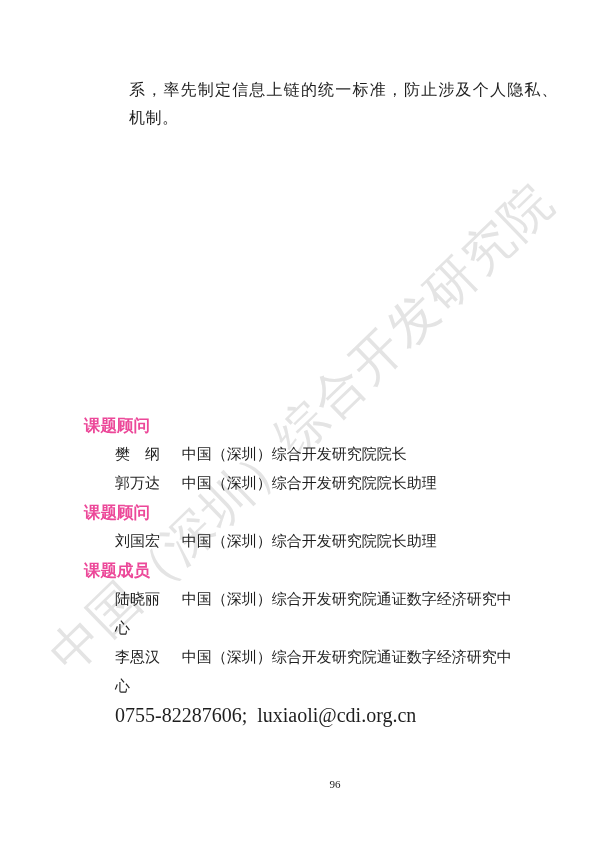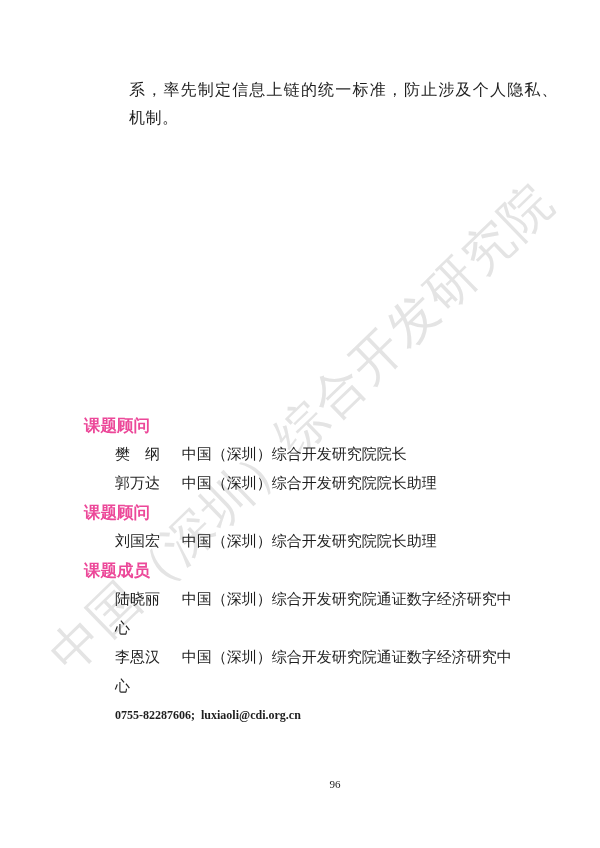--- a/index.html
+++ b/index.html
@@ -48,21 +48,21 @@
     line-height: 29px;
   }
   .heading {
     font-family: "Liberation Sans", sans-serif;
     font-weight: bold;
     font-size: 16.5px;
     color: #ec4899;
   }
   .row { padding-left: 31px; }
   .row .name { display: inline-block; width: 63px; }
-  .row.contact { white-space: pre; font-size: 12px; font-weight: bold; }
+  .row.contact { white-space: pre; font-size: 20px; }
   .page-number {
     position: absolute;
     left: 0;
     top: 778px;
     width: 100%;
     text-align: center;
     font-size: 11px;
     color: #222222;
     padding-left: 35px;
   }

